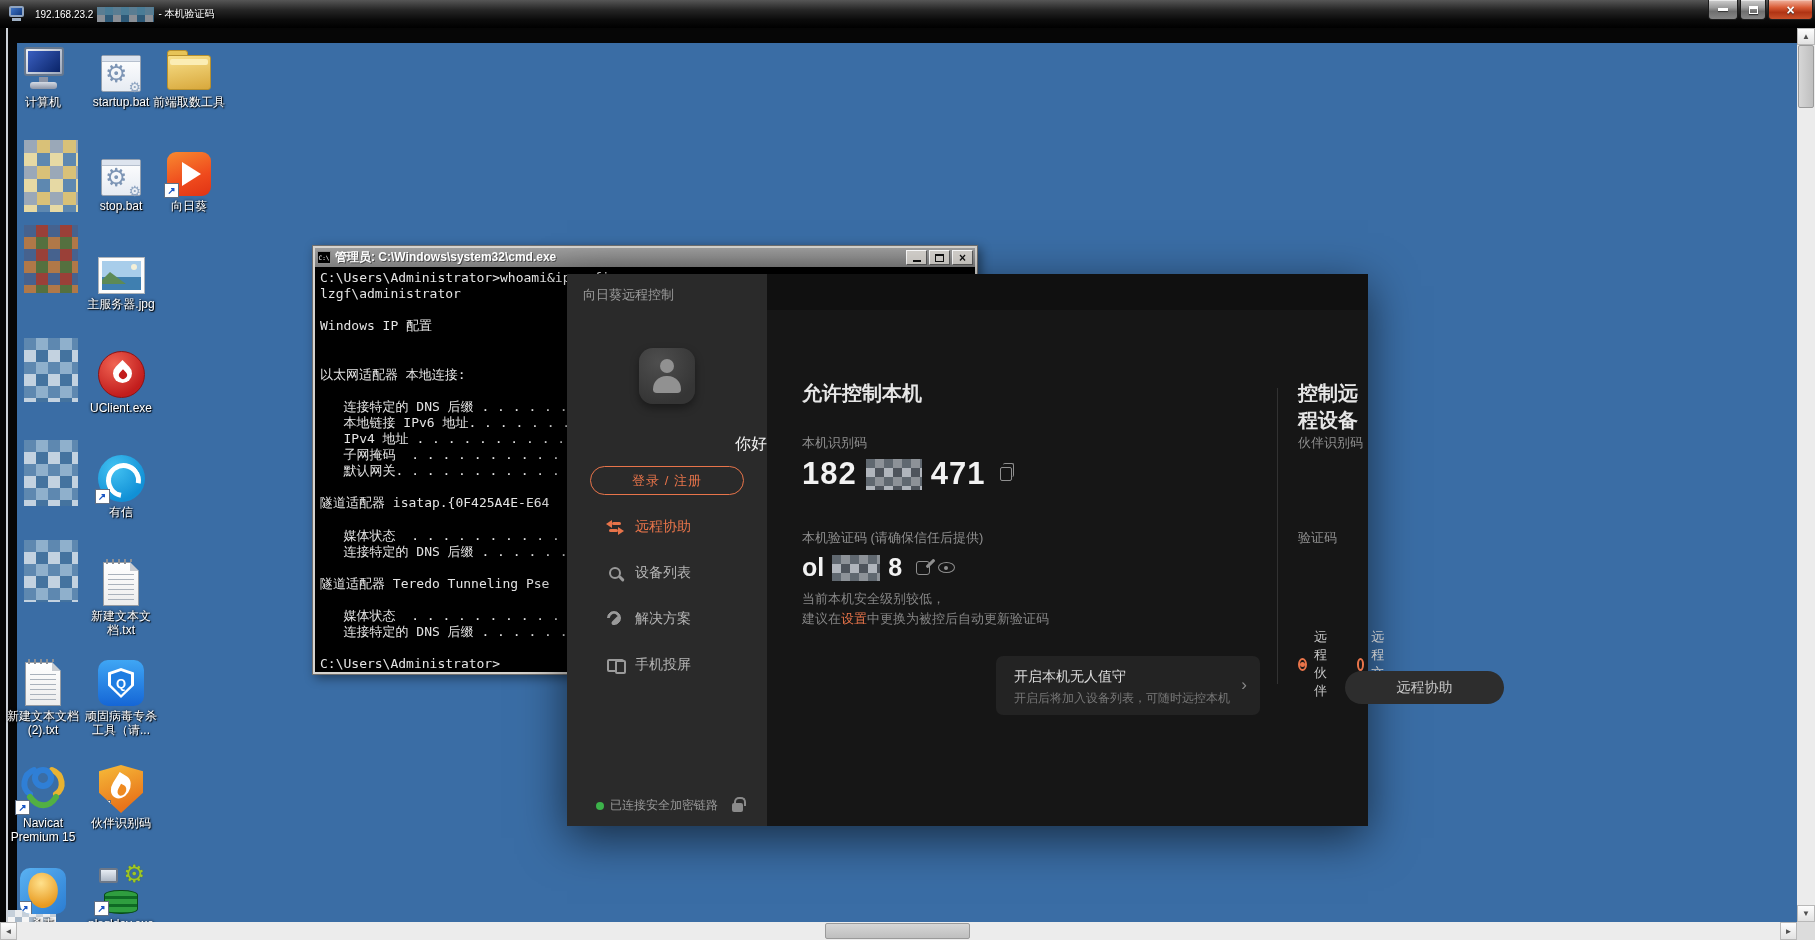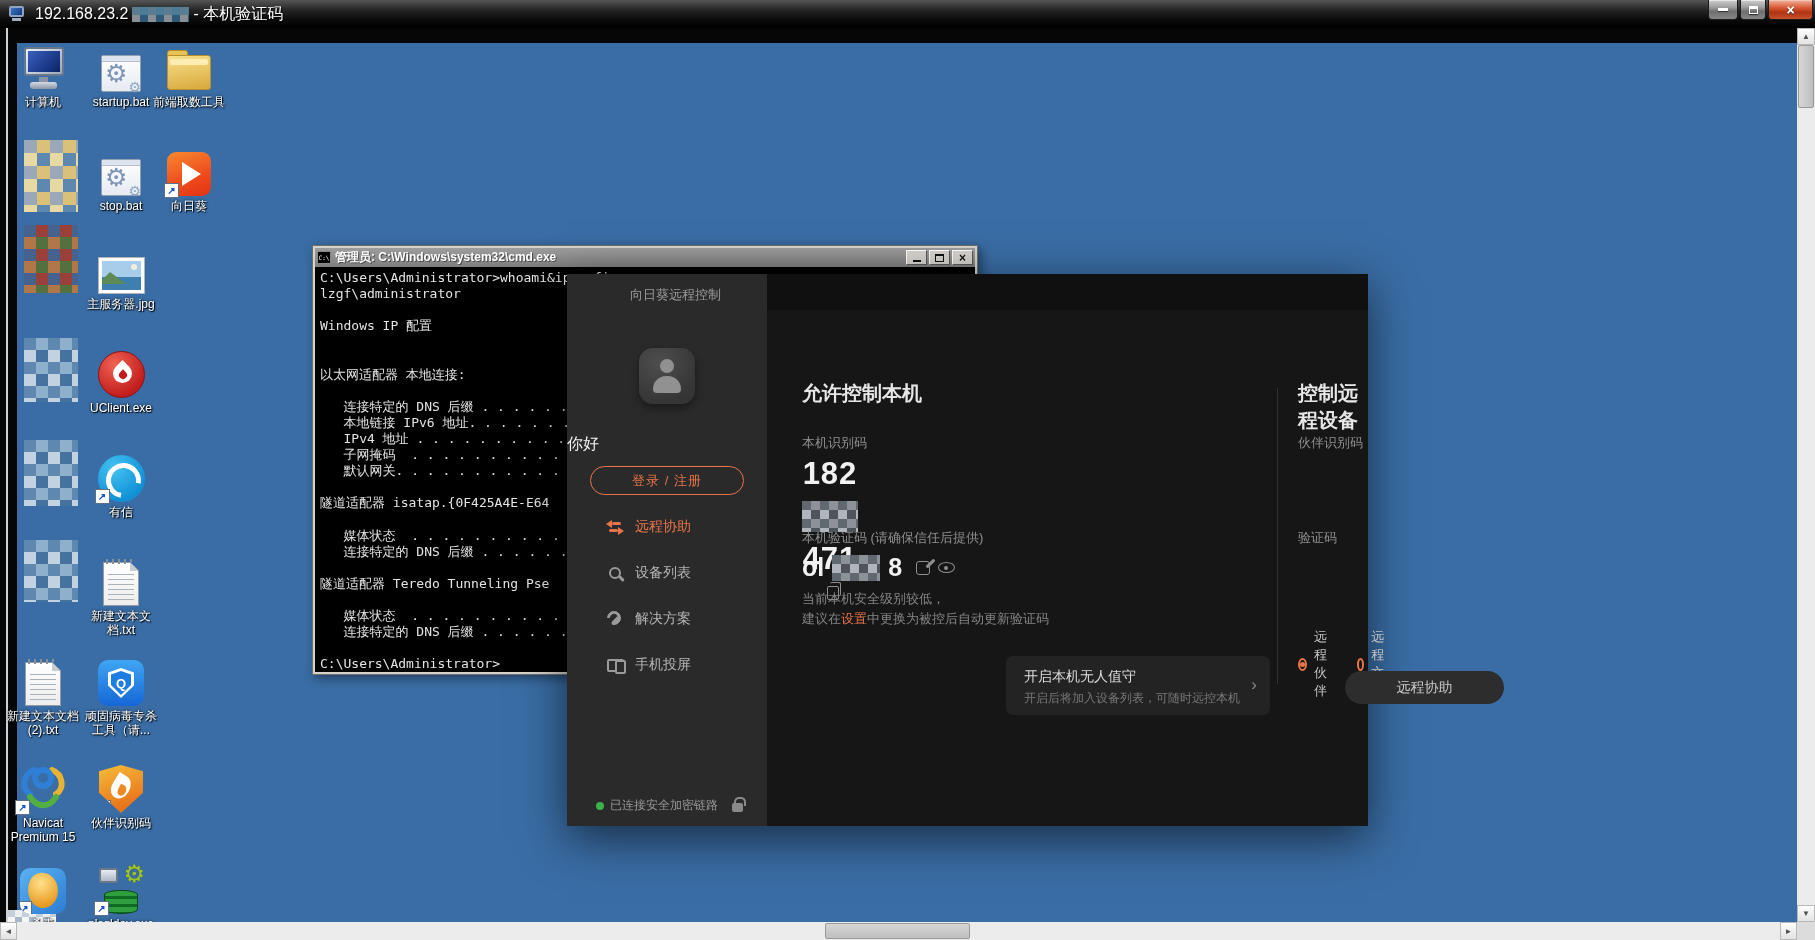--- a/index.html
+++ b/index.html
@@ -9,21 +9,21 @@
   .abs { position:absolute; }
 
   
   #rdp-titlebar { position:absolute; left:0; top:0; width:1815px; height:28px;
     background:linear-gradient(180deg,#565656 0%,#262626 35%,#0b0b0b 70%,#000 100%);
     display:flex; align-items:center; }
   .rdp-ico { position:relative; width:18px; height:16px; margin:0 8px 0 9px; }
   .rdp-ico .scr { position:absolute; left:0; top:0; width:15px; height:11px; border:2px solid #8fa4c0;
     background:linear-gradient(135deg,#3f74c4,#123a7e); border-radius:2px; }
   .rdp-ico .base { position:absolute; left:3px; top:12px; width:9px; height:3px; background:#9fb0c4; }
-  .rdp-title { color:#fff; font-size:16px; display:flex; align-items:center; gap:4px; text-shadow:1px 1px 1px #000; }
+  .rdp-title { color:#fff; font-size:10px; display:flex; align-items:center; gap:4px; text-shadow:1px 1px 1px #000; }
   .mz { image-rendering:pixelated; }
   .mz-title { width:57px; height:15px;
     background:conic-gradient(#4a7c96 25%,#2e5a78 0 50%,#8a8f96 0 75%,#5a7d92 0) 0 0/16px 16px; }
   .capbtns { position:absolute; right:0; top:0; height:22px; display:flex; }
   .capbtn { height:20px; border:1px solid #1c1c1c; border-top:none; border-radius:0 0 4px 4px;
     display:flex; align-items:center; justify-content:center; margin-right:2px;
     background:linear-gradient(180deg,#cfcfcf,#9b9b9b 40%,#6f6f6f 60%,#868686); box-shadow:inset 0 1px 0 #e8e8e8; }
   .capbtn.min { width:30px; } .capbtn.rst { width:26px; }
   .capbtn.cls { width:45px; margin-right:2px;
     background:linear-gradient(180deg,#f0b39f,#d95b35 40%,#b03414 65%,#c8502a); box-shadow:inset 0 1px 0 #f4c4b4; }
@@ -166,32 +166,32 @@
   .cmd-btn .box { width:9px; height:8px; border:1px solid #111; border-top:2px solid #111; }
   .cmd-btn .x { font-size:12px; font-weight:bold; line-height:12px; }
   .cmd-body { position:absolute; left:2px; right:2px; top:21px; bottom:2px; background:#000; overflow:hidden; }
   .cmd-body pre { font-family:"DejaVu Sans Mono",monospace; font-size:13px; line-height:16.1px;
     color:#e4e4e4; padding:3px 0 0 5px; white-space:pre; }
 
   
   #sun { position:absolute; left:567px; top:274px; width:801px; height:552px;
     background:#161616; box-shadow:0 12px 44px rgba(0,0,0,.6); }
   .sun-side { position:absolute; left:0; top:0; width:200px; height:100%; background:#2a2a2a; }
-  .sun-apptitle { position:absolute; left:16px; top:12px; font-size:13px; color:#9a9a9a;margin-left:47px; }
+  .sun-apptitle { position:absolute; left:16px; top:12px; font-size:13px; color:#9a9a9a; }
   .sun-ctl { position:absolute; top:14px; cursor:default; }
   .ham { left:676px; width:16px; }
   .ham i { height:2px; background:#a8a8a8; margin-bottom:3px; }
   .minbar { left:724px; top:21px; width:13px; height:2px; background:#a8a8a8; }
   .sun-x { left:766px; top:10px; color:#b8b8b8; font-size:17px; line-height:17px; }
 
   .avatar { position:absolute; left:72px; top:74px; width:56px; height:56px; border-radius:14px;
     background:radial-gradient(circle at 35% 25%,#4e4e4e,#353535 75%); box-shadow:0 4px 8px rgba(0,0,0,.4); }
   .avatar .head { position:absolute; left:21px; top:11px; width:14px; height:14px; border-radius:50%; background:#919191; }
   .avatar .bdy { position:absolute; left:14px; top:28px; width:28px; height:17px; border-radius:14px 14px 4px 4px; background:#919191; }
-  .greet { position:absolute; left:0; top:160px; width:200px; text-align:left; color:#f0f0f0; font-size:16px; }
+  .greet { position:absolute; left:0; top:160px; width:200px; text-align:right; color:#f0f0f0; font-size:16px; }
   .login-btn { position:absolute; left:23px; top:192px; width:154px; height:29px; border:1px solid #e8744a;
     border-radius:15px; color:#e8744a; font-size:13px; display:flex; align-items:center; justify-content:center; letter-spacing:1px; }
 
   .menu-item { position:absolute; left:0; width:200px; height:22px; display:flex; align-items:center; }
   .menu-item .micon { width:20px; margin-left:38px; margin-right:10px; display:flex; justify-content:center; }
   .menu-item .mlabel { font-size:14px; color:#b5b5b5; }
   .menu-item.active .mlabel { color:#e8744a; }
 
   .swap { position:relative; width:18px; height:15px; }
   .swap i { position:absolute; }
@@ -212,37 +212,37 @@
   .gdot { width:8px; height:8px; border-radius:50%; background:#3cb24a; margin-right:6px; }
   .sun-status .stxt { font-size:12px; color:#9a9a9a; }
   .lock { position:relative; width:11px; height:9px; background:#8a8a8a; border-radius:2px; margin-left:14px; margin-top:4px; }
   .lock::before { content:""; position:absolute; left:1.5px; top:-6px; width:8px; height:7px;
     border:2px solid #8a8a8a; border-bottom:none; border-radius:5px 5px 0 0; }
 
   .sun-main { position:absolute; left:200px; top:0; right:0; bottom:0; background:#161616; }
   .sun-main .topstrip { position:absolute; left:0; top:0; width:100%; height:36px; background:#101010; }
   .h1 { position:absolute; font-size:20px; font-weight:600; color:#e6e6e6; }
   .flabel { position:absolute; font-size:13px; color:#8f8f8f; }
-  .idrow { position:absolute; left:35px; top:182px; display:flex; align-items:center; gap:9px;flex-direction:column; }
+  .idrow { position:absolute; left:35px; top:182px; display:flex; align-items:center; gap:9px; }
   .idrow .big { font-size:31px; font-weight:bold; color:#f2f2f2; letter-spacing:1px; }
   .mz-id { width:56px; height:31px; }
   .cpy { position:relative; width:12px; height:14px; border:1.5px solid #8f8f8f; border-radius:2px; margin-left:6px; }
   .cpy::before { content:""; position:absolute; left:2px; top:-5px; width:10px; height:13px; border:1.5px solid #8f8f8f; border-left:none; border-bottom:none; border-radius:2px; }
   .coderow { position:absolute; left:35px; top:279px; display:flex; align-items:center; gap:8px; }
   .coderow .big2 { font-size:25px; font-weight:bold; color:#f2f2f2; }
   .mz-code { width:48px; height:26px; }
   .edt { position:relative; width:14px; height:14px; border:1.5px solid #8f8f8f; border-radius:3px; margin-left:6px; }
   .edt::after { content:""; position:absolute; right:-3px; top:-4px; width:3px; height:11px; background:#8f8f8f; transform:rotate(45deg); border-radius:1px; }
   .eye { position:relative; width:17px; height:11px; border:1.5px solid #8f8f8f; border-radius:50%; }
   .eye::after { content:""; position:absolute; left:5px; top:2.5px; width:4px; height:4px; background:#8f8f8f; border-radius:50%; }
   .warn { position:absolute; font-size:13px; color:#858585; }
   .warn .lk { display:inline; color:#e8744a; }
   .warn span { display:inline; }
 
-  .unbox { position:absolute; left:239px; top:382px; width:264px; height:59px; background:#232323; border-radius:7px; }
+  .unbox { position:absolute; left:229px; top:382px; width:264px; height:59px; background:#232323; border-radius:7px; }
   .unbox .t1 { position:absolute; left:18px; top:12px; font-size:14px; color:#dcdcdc; }
   .unbox .t2 { position:absolute; left:18px; top:34px; font-size:12px; color:#787878; }
   .unbox .chev { position:absolute; right:13px; top:19px; font-size:17px; color:#8a8a8a; }
 
   .vdiv { position:absolute; left:510px; top:114px; width:1px; height:296px; background:#323232; }
 
   .inp { position:absolute; left:531px; width:253px; border-radius:4px; display:flex; align-items:center; background:#151515; }
   .inp input { width:100%; background:transparent; border:none; outline:none; color:#cfcfcf;
     font-size:14px; padding:0 12px; font-family:"Liberation Sans",sans-serif; }
   .inp input::placeholder { color:#5c5c5c; }

